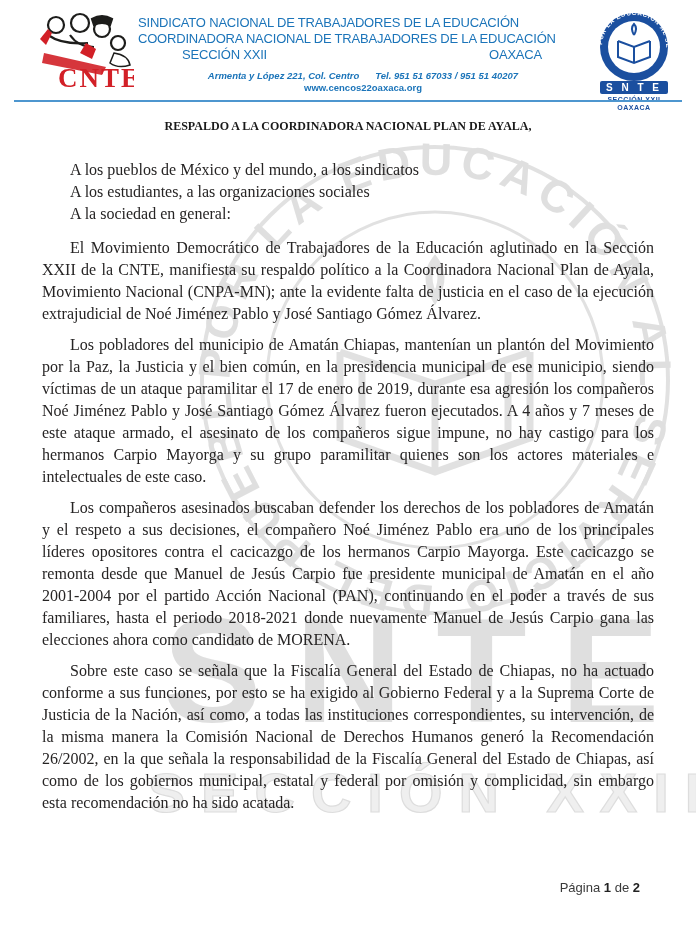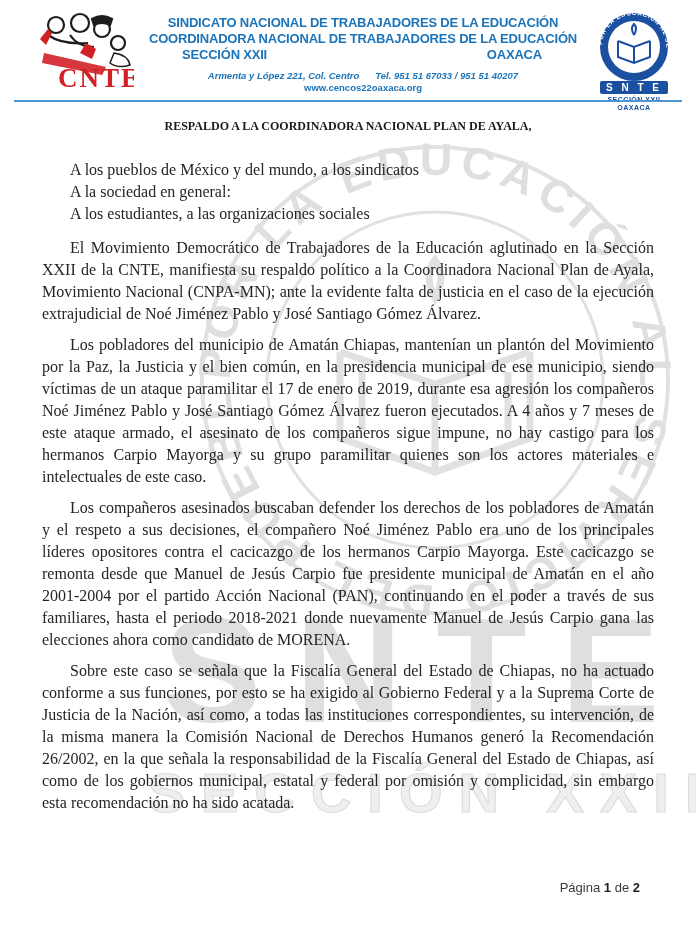--- a/index.html
+++ b/index.html
@@ -22,26 +22,25 @@
     position:relative;z-index:1;
     display:flex;
     align-items:flex-start;
     padding:9px 16px 0 26px;
     height:88px;
   }
   .logo-cnte{width:112px;flex:0 0 auto;text-align:center;}
   .header-center{flex:1 1 auto;padding-top:6px;}
   .h-line{
     font-family:"Liberation Sans", sans-serif;
-    font-weight:700;
+    font-weight:400;
     font-size:13px;
     line-height:16px;
     letter-spacing:-0.2px;
     color:#1b74b9;
-    text-align:center;
     white-space:nowrap;
   }
   .h-line3{
     display:flex;justify-content:space-between;
     padding:0 46px 0 44px;
   }
   .h-addr{
     margin-top:7px;
     display:flex;justify-content:center;gap:16px;
     font-family:"Liberation Sans", sans-serif;
@@ -191,22 +190,22 @@
 
   <hr class="rule">
 
   <main class="main">
     <h1 class="doc-title">
       <span>RESPALDO A LA COORDINADORA NACIONAL PLAN DE AYALA,</span><br>
     </h1>
 
     <div>
       <div class="salutation">A los pueblos de México y del mundo, a los sindicatos</div>
+      <div class="salutation">A los estudiantes, a las organizaciones sociales</div>
       <div class="salutation">A la sociedad en general:</div>
-      <div class="salutation">A los estudiantes, a las organizaciones sociales</div>
     </div>
 
     <p class="para first">El Movimiento Democrático de Trabajadores de la Educación aglutinado en la Sección XXII de la CNTE, manifiesta su respaldo político a la Coordinadora Nacional Plan de Ayala, Movimiento Nacional (CNPA-MN); ante la evidente falta de justicia en el caso de la ejecución extrajudicial de Noé Jiménez Pablo y José Santiago Gómez Álvarez.</p>
     <p class="para">Los pobladores del municipio de Amatán Chiapas, mantenían un plantón del Movimiento por la Paz, la Justicia y el bien común, en la presidencia municipal de ese municipio, siendo víctimas de un ataque paramilitar el 17 de enero de 2019, durante esa agresión los compañeros Noé Jiménez Pablo y José Santiago Gómez Álvarez fueron ejecutados. A 4 años y 7 meses de este ataque armado, el asesinato de los compañeros sigue impune, no hay castigo para los hermanos Carpio Mayorga y su grupo paramilitar quienes son los actores materiales e intelectuales de este caso.</p>
     <p class="para">Los compañeros asesinados buscaban defender los derechos de los pobladores de Amatán y el respeto a sus decisiones, el compañero Noé Jiménez Pablo era uno de los principales líderes opositores contra el cacicazgo de los hermanos Carpio Mayorga. Este cacicazgo se remonta desde que Manuel de Jesús Carpio fue presidente municipal de Amatán en el año 2001-2004 por el partido Acción Nacional (PAN), continuando en el poder a través de sus familiares, hasta el periodo 2018-2021 donde nuevamente Manuel de Jesús Carpio gana las elecciones ahora como candidato de MORENA.</p>
     <p class="para">Sobre este caso se señala que la Fiscalía General del Estado de Chiapas, no ha actuado conforme a sus funciones, por esto se ha exigido al Gobierno Federal y a la Suprema Corte de Justicia de la Nación, así como, a todas las instituciones correspondientes, su intervención, de la misma manera la Comisión Nacional de Derechos Humanos generó la Recomendación 26/2002, en la que señala la responsabilidad de la Fiscalía General del Estado de Chiapas, así como de los gobiernos municipal, estatal y federal por omisión y complicidad, sin embargo esta recomendación no ha sido acatada.</p>
   </main>
 
   <div class="footer">
     <span>Página</span>

